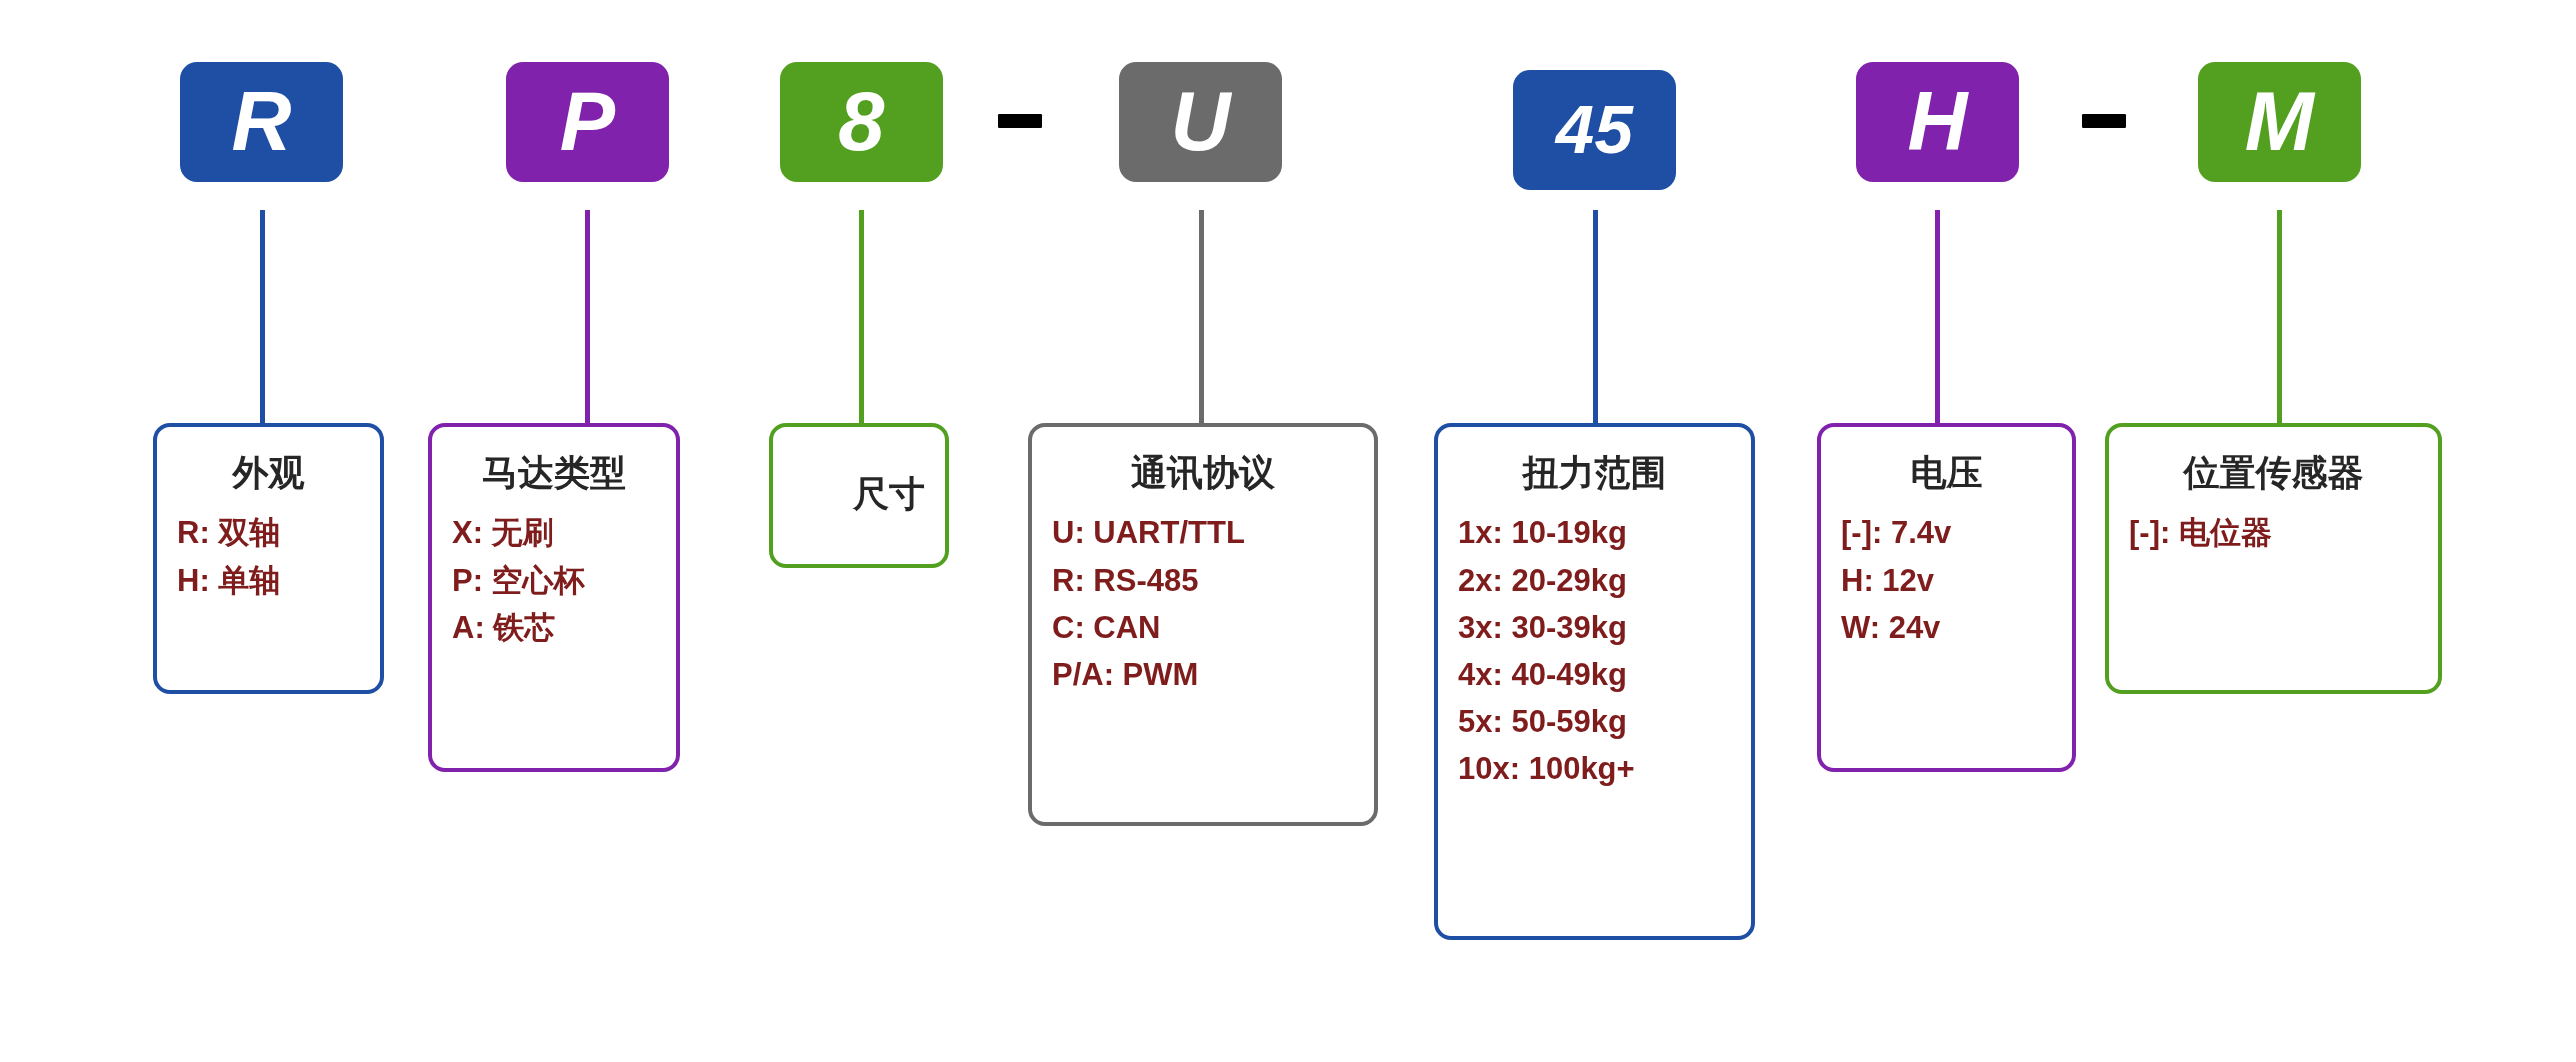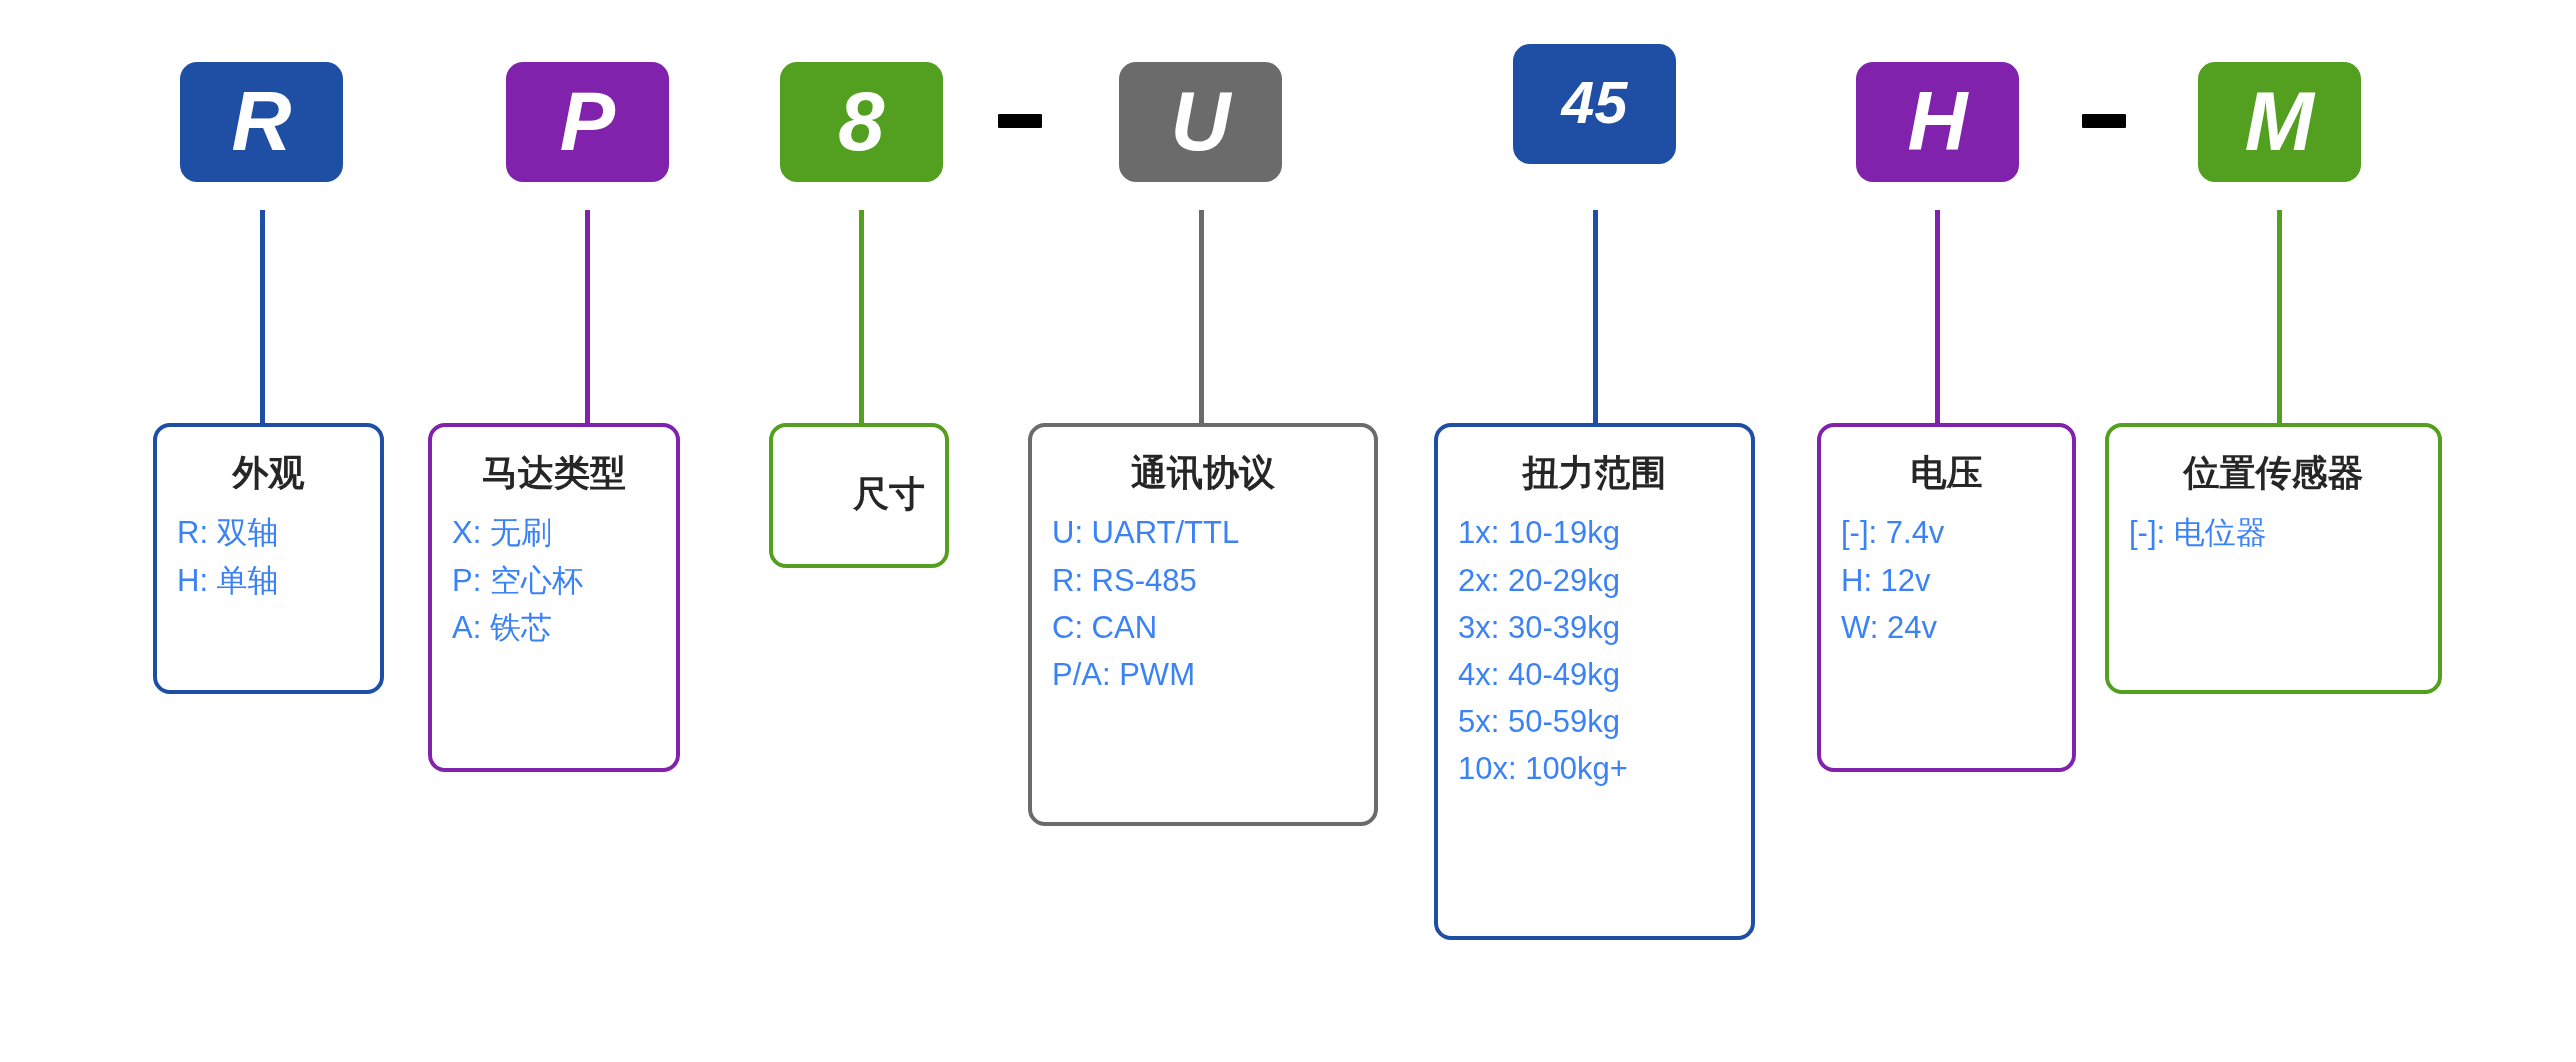--- a/index.html
+++ b/index.html
@@ -73,22 +73,22 @@
     white-space: nowrap;
   }
   .card-lines {
     display: flex;
     flex-direction: column;
     margin-top: 12px;
     width: 100%;
   }
   .card-line {
     font-size: 31px;
-    font-weight: 400;
-    color: #3b82f6;
+    font-weight: 700;
+    color: #7f1d1d;
     line-height: 1.52;
     white-space: nowrap;
   }
   .card.center-title { align-items: flex-end; justify-content: center; }
   .card.center-title .card-title { margin: 0; }
 </style>
 </head>
 <body>
 
 <div id="stage">
@@ -104,21 +104,21 @@
   <div class="tile" style="left:780px; top:62px; width:163px; height:120px; background:#53a021; font-size:83px;">
     <span class="glyph">8</span>
   </div>
 
   <div class="dash" style="left:998px; top:114px; width:44px; height:14px;" aria-label="-"></div>
 
   <div class="tile" style="left:1119px; top:62px; width:163px; height:120px; background:#6b6b6b; font-size:83px;">
     <span class="glyph">U</span>
   </div>
 
-  <div class="tile" style="left:1513px; top:44px; width:163px; height:120px; background:#1f4fa5; font-size:59px;">
+  <div class="tile" style="left:1513px; top:70px; width:163px; height:120px; background:#1f4fa5; font-size:69px;">
     <span class="glyph">45</span>
   </div>
 
   <div class="tile" style="left:1856px; top:62px; width:163px; height:120px; background:#8022ab; font-size:83px;">
     <span class="glyph">H</span>
   </div>
 
   <div class="dash" style="left:2082px; top:114px; width:44px; height:14px;" aria-label="-"></div>
 
   <div class="tile" style="left:2198px; top:62px; width:163px; height:120px; background:#53a021; font-size:83px;">

